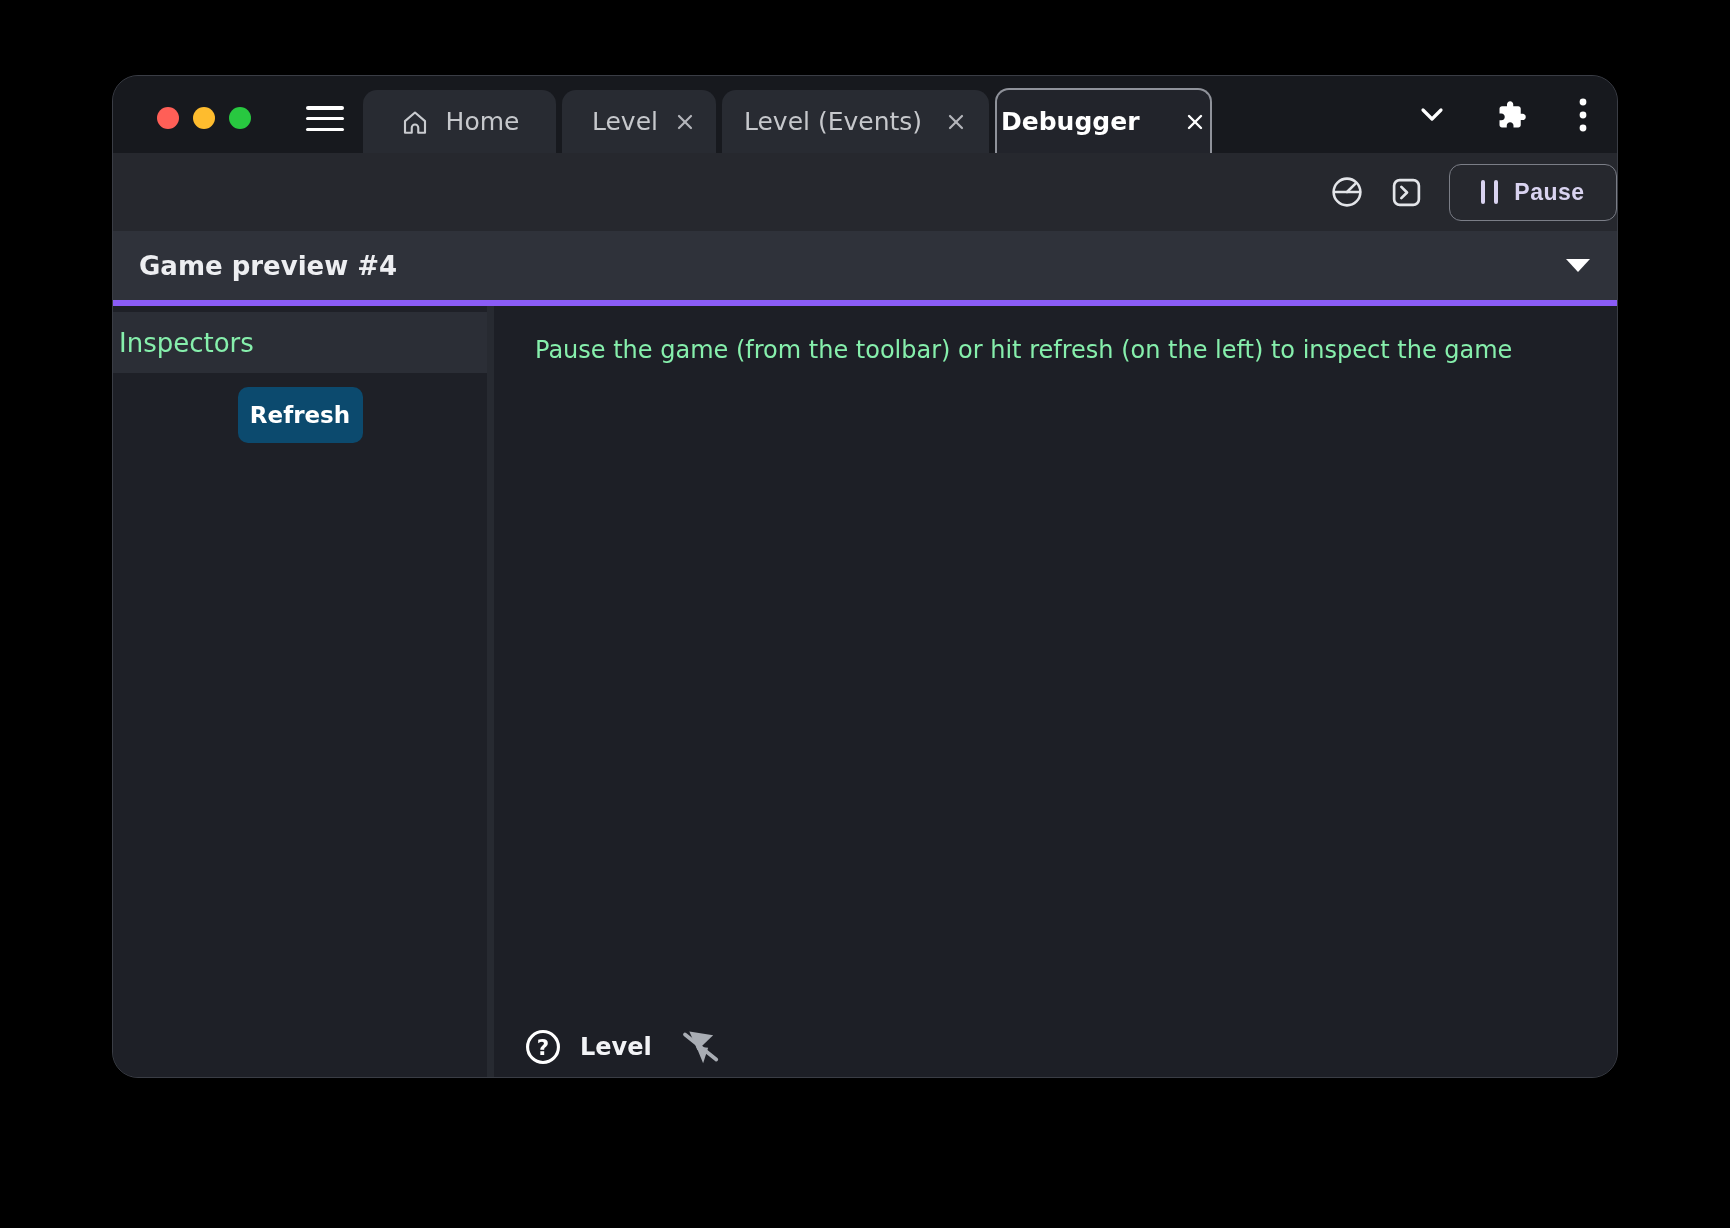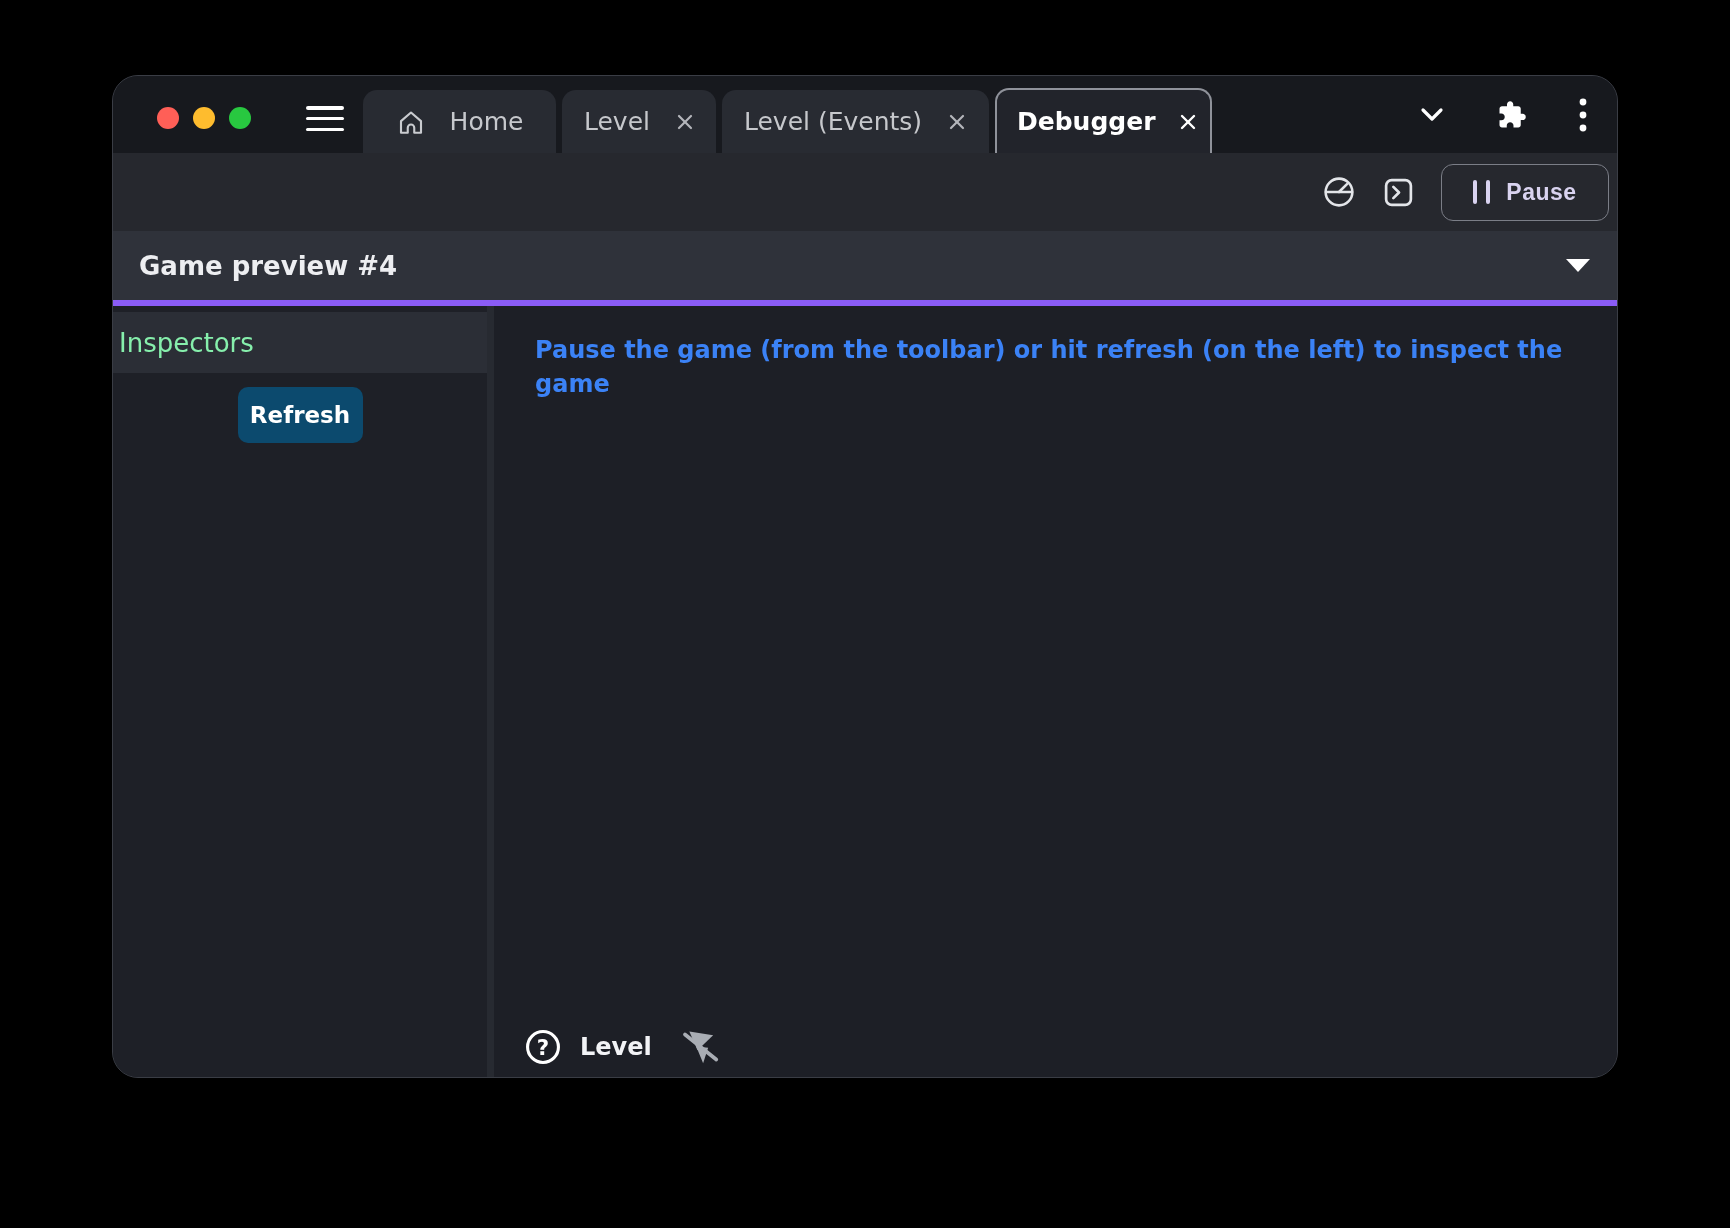--- a/index.html
+++ b/index.html
@@ -19,37 +19,37 @@
   .light { width:22px; height:22px; border-radius:50%; }
   .light.red    { background:#ff5f57; }
   .light.yellow { background:#febc2e; }
   .light.green  { background:#28c840; }
   .hamburger { position:absolute; left:193px; top:30px; width:38px; height:25px;
     display:flex; flex-direction:column; justify-content:space-between; cursor:pointer; }
   .hamburger span { display:block; height:3.5px; background:#ffffff; border-radius:2px; }
   .tabs { position:absolute; left:250px; bottom:0; display:flex; gap:6px; align-items:flex-end; }
   .tab {
     height:63px; border-radius:14px 14px 0 0; background:#282b32;
-    display:flex; align-items:center; padding:0 22px; gap:24px;
+    display:flex; align-items:center; padding:0 22px; gap:16px;
     color:#c6c8cc; font-size:25px; cursor:pointer;
   }
   .tab .tab-label { white-space:nowrap; }
   .tab.tab-home { width:193px; justify-content:center; }
   .tab.tab-level { width:154px; justify-content:flex-end; padding:0 20px; }
   .tab.tab-events { width:267px; justify-content:space-between; padding:0 22px; }
-  .tab.tab-debugger { width:217px; justify-content:space-between; padding:0 20px;
+  .tab.tab-debugger { width:217px; justify-content:space-between; padding:0 4px;
     height:65px; background:#22242b; border:2px solid #8f929a; border-bottom:none;
     color:#ffffff; font-weight:600; }
   .tab .close-x { width:22px; height:22px; display:flex; align-items:center; justify-content:center; color:#b4b6bb; }
   .tab.tab-debugger .close-x { color:#ffffff; }
   .titlebar-right { position:absolute; right:30px; top:0; height:77px; display:flex; align-items:center; gap:52px; }
   .tb-icon { display:flex; align-items:center; justify-content:center; color:#ffffff; cursor:pointer; }
   
   .toolbar { flex:0 0 78px; background:#26282e; display:flex; align-items:center;
-    justify-content:flex-end; gap:26px; padding-right:8px; }
+    justify-content:flex-end; gap:26px; padding-right:0; }
   .tool-icon { color:#e3e5e9; display:flex; cursor:pointer; }
   .pause-btn {
     width:168px; height:57px; border:1.5px solid #7b7e87; border-radius:12px;
     background:transparent; display:flex; align-items:center; justify-content:center;
     gap:16px; color:#d9d3f0; cursor:pointer;
   }
   .pause-bars { display:flex; gap:9px; }
   .pause-bars i { width:4px; height:24px; background:#d9d3f0; border-radius:2px; }
   .pause-btn .pause-label { font-size:23px; font-weight:600; letter-spacing:0.5px; }
   
@@ -60,21 +60,21 @@
   
   .body { flex:1; display:flex; min-height:0; }
   .sidebar { width:374px; background:#1e2027; }
   .inspectors-header { margin-top:6px; height:61px; background:#2b2e36;
     display:flex; align-items:center; padding-left:6px; font-size:26px; color:#86efac; }
   .refresh-btn { display:block; margin:14px auto 0 auto; width:125px; height:56px;
     background:#0c4a6e; border:none; border-radius:10px; color:#ffffff;
     font-size:23px; font-weight:700; font-family:inherit; cursor:pointer; }
   .splitter { width:7px; background:#272a31; cursor:col-resize; }
   .main { flex:1; background:#1d1f26; position:relative; }
-  .message { padding:27px 30px 0 41px; font-size:24px; line-height:34px; color:#3b82f6;font-weight:bold; }
+  .message { padding:27px 30px 0 41px; font-size:24px; line-height:34px; color:#86efac; }
   .footer { position:absolute; left:30px; bottom:10px; display:flex; align-items:center; gap:18px; }
   .help-btn { display:flex; align-items:center; gap:18px; cursor:pointer; color:#ffffff; }
   .help-label { font-size:24px; font-weight:700; color:#f2f3f6; }
   .pin-btn { margin-left:10px; display:flex; color:#a9adb4; cursor:pointer; }
 </style>
 </head>
 <body>
 
 <div class="canvas">
   <div class="window">

